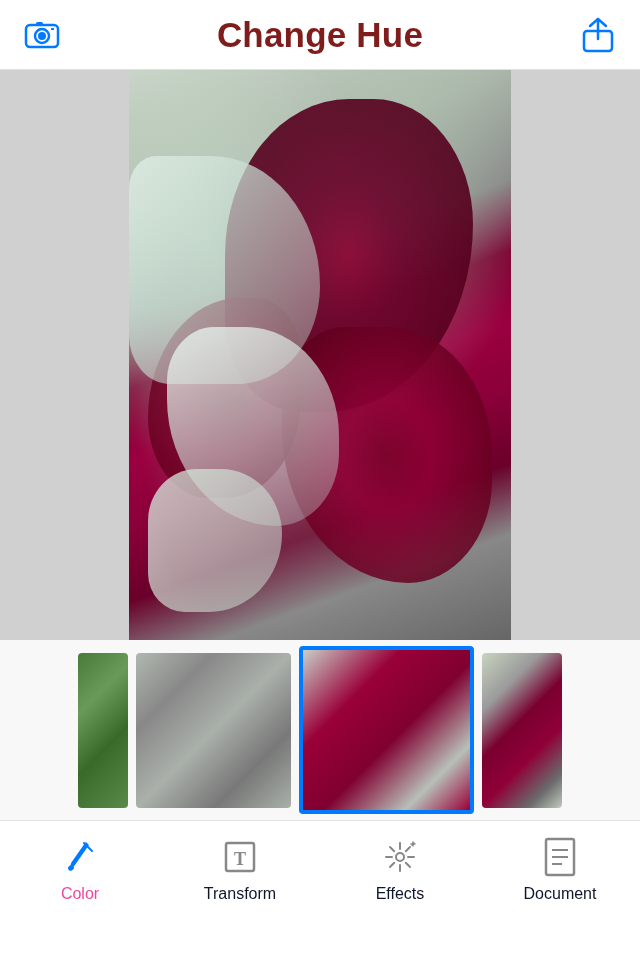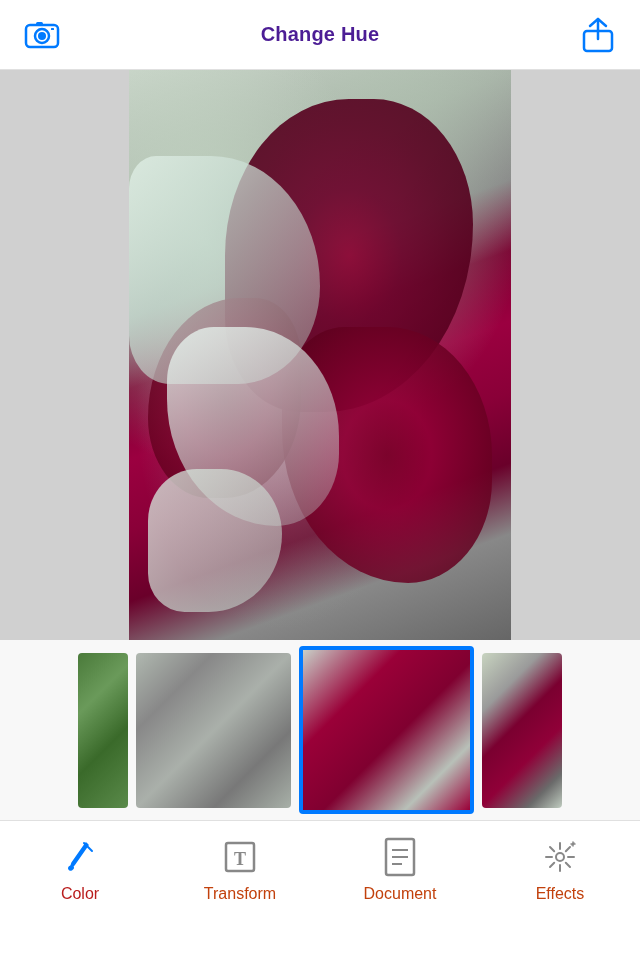--- a/index.html
+++ b/index.html
@@ -19,23 +19,23 @@
       display: flex;
       align-items: center;
       justify-content: space-between;
       padding: 12px 20px;
       background: #fff;
       height: 70px;
       border-bottom: 1px solid #e0e0e0;
     }
 
     .header-title {
-      font-size: 20px;
+      font-size: 35px;
       font-weight: 600;
-      color: #4c1d95;
+      color: #7f1d1d;
       letter-spacing: 0.2px;
     }
 
     .camera-icon-btn {
       width: 44px;
       height: 44px;
       display: flex;
       align-items: center;
       justify-content: center;
       cursor: pointer;
@@ -256,25 +256,25 @@
     .nav-icon {
       width: 44px;
       height: 44px;
       display: flex;
       align-items: center;
       justify-content: center;
     }
 
     .nav-label {
       font-size: 16px;
-      color: #c2410c;
+      color: #0f172a;
     }
 
     .nav-label-active {
-      color: #b91c1c;
+      color: #ec4899;
     }
 
     .side-gray {
       background: #e8e8e8;
       flex: 1;
     }
   </style>
 </head>
 <body>
 
@@ -364,46 +364,46 @@
       <svg width="40" height="40" viewBox="0 0 40 40" fill="none" xmlns="http://www.w3.org/2000/svg">
         <rect x="6" y="6" width="28" height="28" rx="2" stroke="#888" stroke-width="2.5" fill="none"></rect>
         <text x="20" y="28" text-anchor="middle" font-size="18" font-weight="bold" fill="#888" font-family="serif">T</text>
       </svg>
     </div>
     <span class="nav-label">Transform</span>
   </div>
 
   <div class="nav-item">
     <div class="nav-icon">
-      <svg width="38" height="42" viewBox="0 0 38 42" fill="none" xmlns="http://www.w3.org/2000/svg">
-        <rect x="5" y="3" width="28" height="36" rx="2" stroke="#888" stroke-width="2.5" fill="none"></rect>
-        <line x1="11" y1="14" x2="27" y2="14" stroke="#888" stroke-width="2"></line>
-        <line x1="11" y1="21" x2="27" y2="21" stroke="#888" stroke-width="2"></line>
-        <line x1="11" y1="28" x2="21" y2="28" stroke="#888" stroke-width="2"></line>
-      </svg>
-    </div>
-    <span class="nav-label">Document</span>
-  </div>
-
-  <div class="nav-item">
-    <div class="nav-icon">
       <svg width="40" height="40" viewBox="0 0 40 40" fill="none" xmlns="http://www.w3.org/2000/svg">
 
         <line x1="20" y1="6" x2="20" y2="12" stroke="#888" stroke-width="2" stroke-linecap="round"></line>
         <line x1="20" y1="28" x2="20" y2="34" stroke="#888" stroke-width="2" stroke-linecap="round"></line>
         <line x1="6" y1="20" x2="12" y2="20" stroke="#888" stroke-width="2" stroke-linecap="round"></line>
         <line x1="28" y1="20" x2="34" y2="20" stroke="#888" stroke-width="2" stroke-linecap="round"></line>
         <line x1="10" y1="10" x2="14.2" y2="14.2" stroke="#888" stroke-width="2" stroke-linecap="round"></line>
         <line x1="25.8" y1="25.8" x2="30" y2="30" stroke="#888" stroke-width="2" stroke-linecap="round"></line>
         <line x1="30" y1="10" x2="25.8" y2="14.2" stroke="#888" stroke-width="2" stroke-linecap="round"></line>
         <line x1="14.2" y1="25.8" x2="10" y2="30" stroke="#888" stroke-width="2" stroke-linecap="round"></line>
         <circle cx="20" cy="20" r="4" stroke="#888" stroke-width="2" fill="none"></circle>
 
         <line x1="32" y1="8" x2="34" y2="6" stroke="#888" stroke-width="1.5" stroke-linecap="round"></line>
         <line x1="33" y1="5" x2="33" y2="9" stroke="#888" stroke-width="1.5" stroke-linecap="round"></line>
         <line x1="31" y1="7" x2="35" y2="7" stroke="#888" stroke-width="1.5" stroke-linecap="round"></line>
       </svg>
     </div>
     <span class="nav-label">Effects</span>
   </div>
 
+  <div class="nav-item">
+    <div class="nav-icon">
+      <svg width="38" height="42" viewBox="0 0 38 42" fill="none" xmlns="http://www.w3.org/2000/svg">
+        <rect x="5" y="3" width="28" height="36" rx="2" stroke="#888" stroke-width="2.5" fill="none"></rect>
+        <line x1="11" y1="14" x2="27" y2="14" stroke="#888" stroke-width="2"></line>
+        <line x1="11" y1="21" x2="27" y2="21" stroke="#888" stroke-width="2"></line>
+        <line x1="11" y1="28" x2="21" y2="28" stroke="#888" stroke-width="2"></line>
+      </svg>
+    </div>
+    <span class="nav-label">Document</span>
+  </div>
+
 
 </div>
 
 </body></html>

